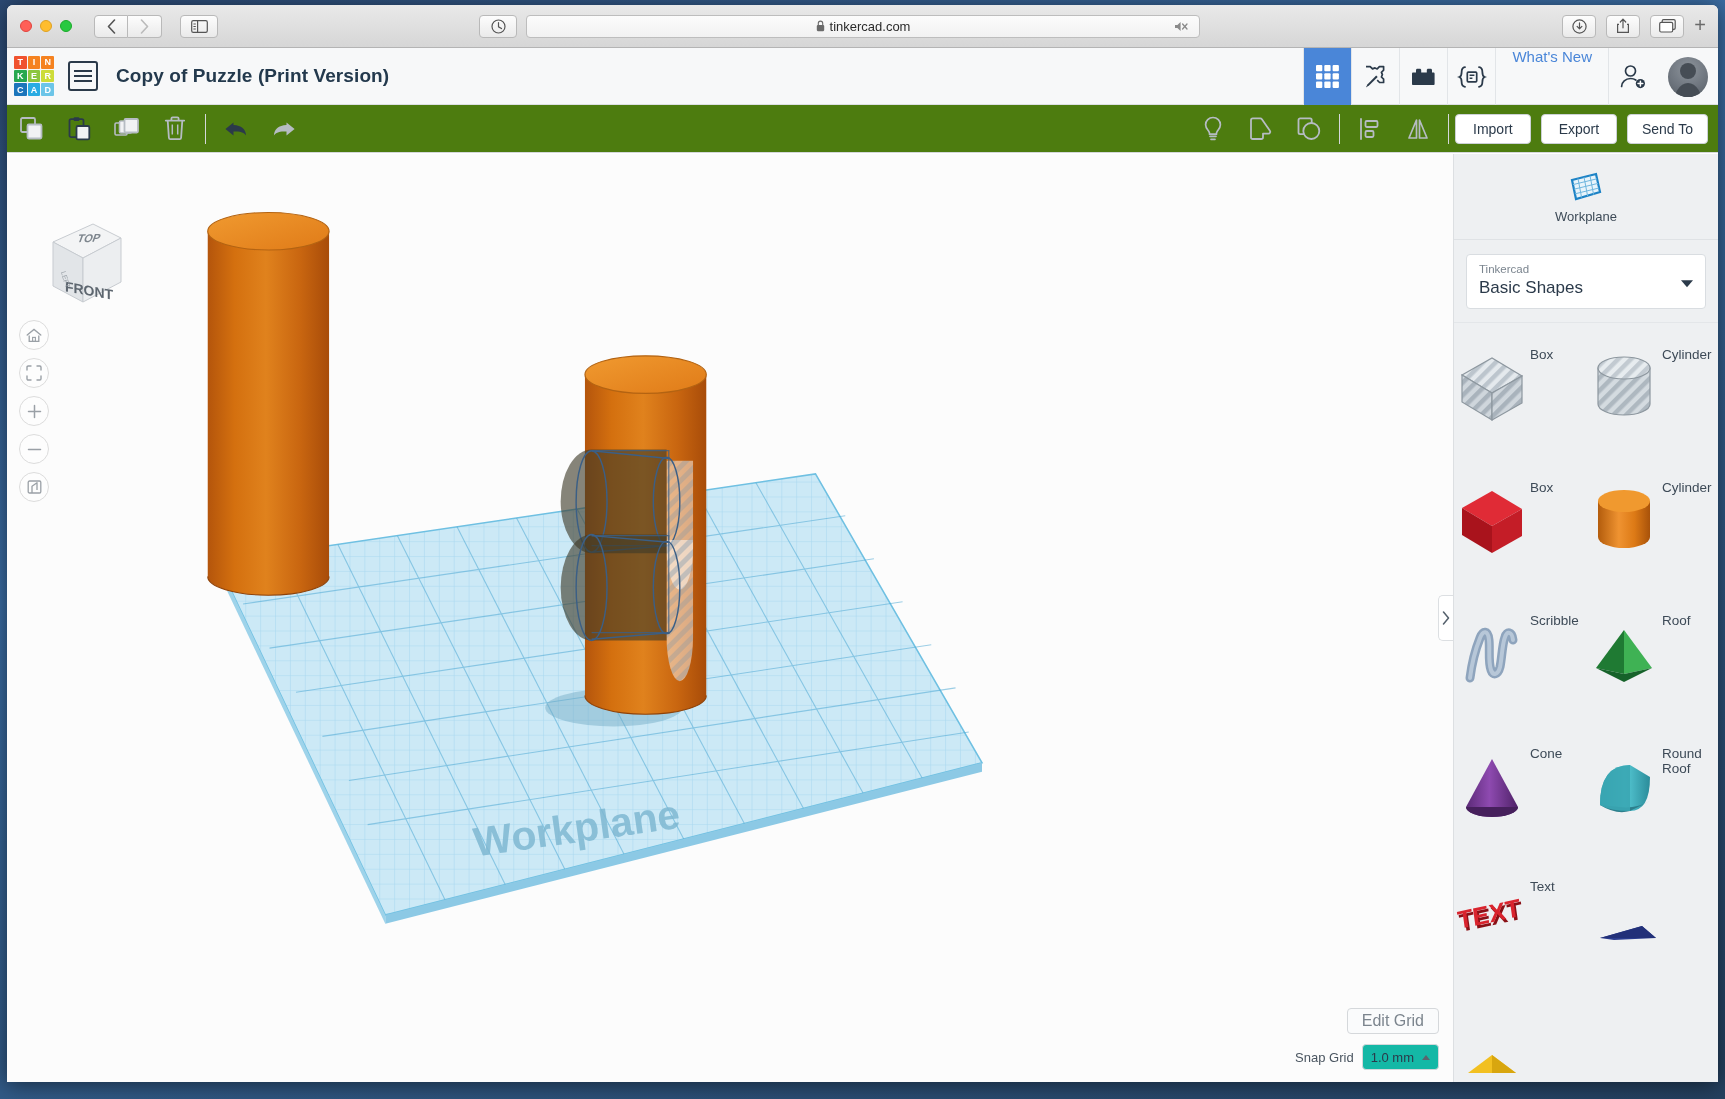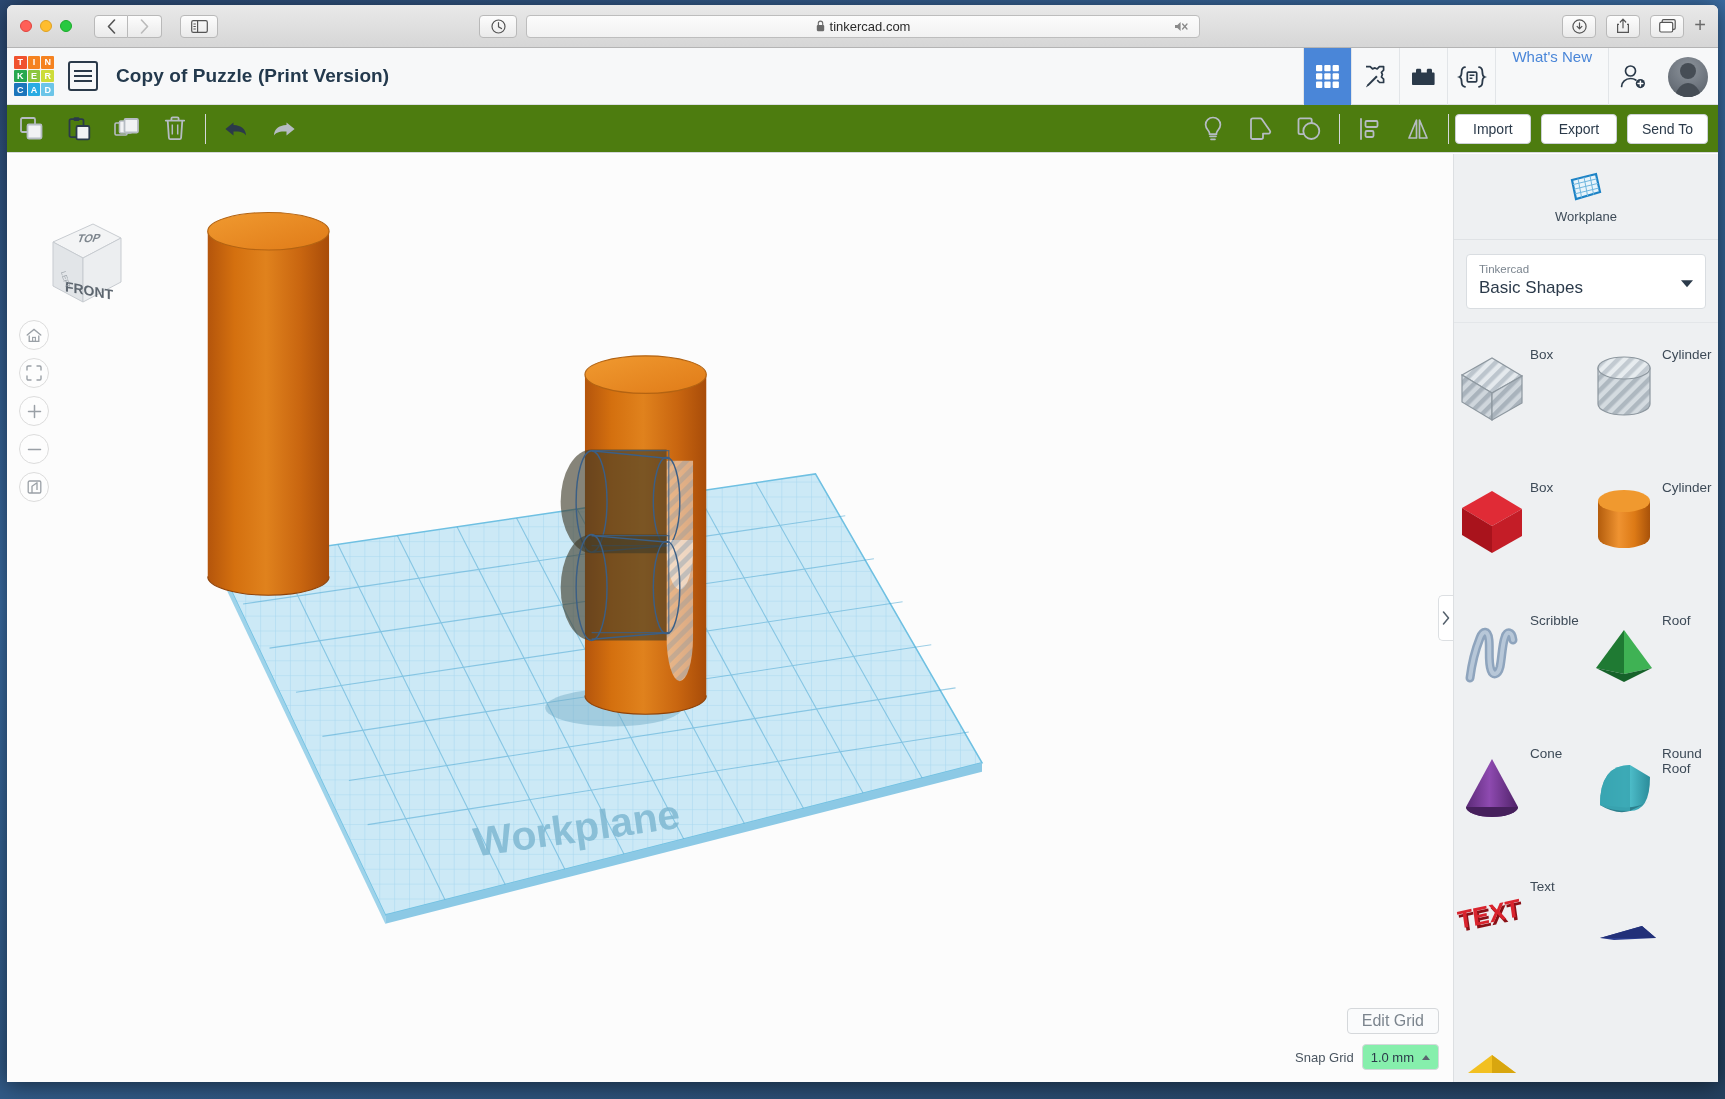--- a/index.html
+++ b/index.html
@@ -153,21 +153,21 @@
   .gridctl { position: absolute; right: 14px; bottom: 12px; text-align: right; }
   .editgrid {
     display: inline-flex; align-items: center; justify-content: center;
     height: 26px; padding: 0 14px; border: 1px solid #d5d8db; border-radius: 4px;
     background: #fafbfc; font-size: 16px; color: #7c858e; margin-bottom: 10px;
   }
   .snaprow { display: flex; align-items: center; gap: 8px; }
   .snaplbl { font-size: 13px; color: #4a5560; }
   .snapsel {
     height: 26px; padding: 0 8px; border: 1px solid #d5d8db; border-radius: 4px;
-    background: #86efac; font-size: 13px; color: #2b3a4a;
+    background: #14b8a6; font-size: 13px; color: #2b3a4a;
     display: flex; align-items: center; gap: 8px;
   }
   .caret-up { width: 0; height: 0; border-left: 4px solid transparent; border-right: 4px solid transparent; border-bottom: 5px solid #5a646e; }
 
   
   .collapse {
     position: absolute; right: 0; top: 50%; transform: translateY(-50%);
     width: 15px; height: 46px; background: #fff; border: 1px solid #dcdfe2; border-right: none;
     border-radius: 5px 0 0 5px; display: flex; align-items: center; justify-content: center;
     color: #54606c; font-size: 15px; z-index: 5;

